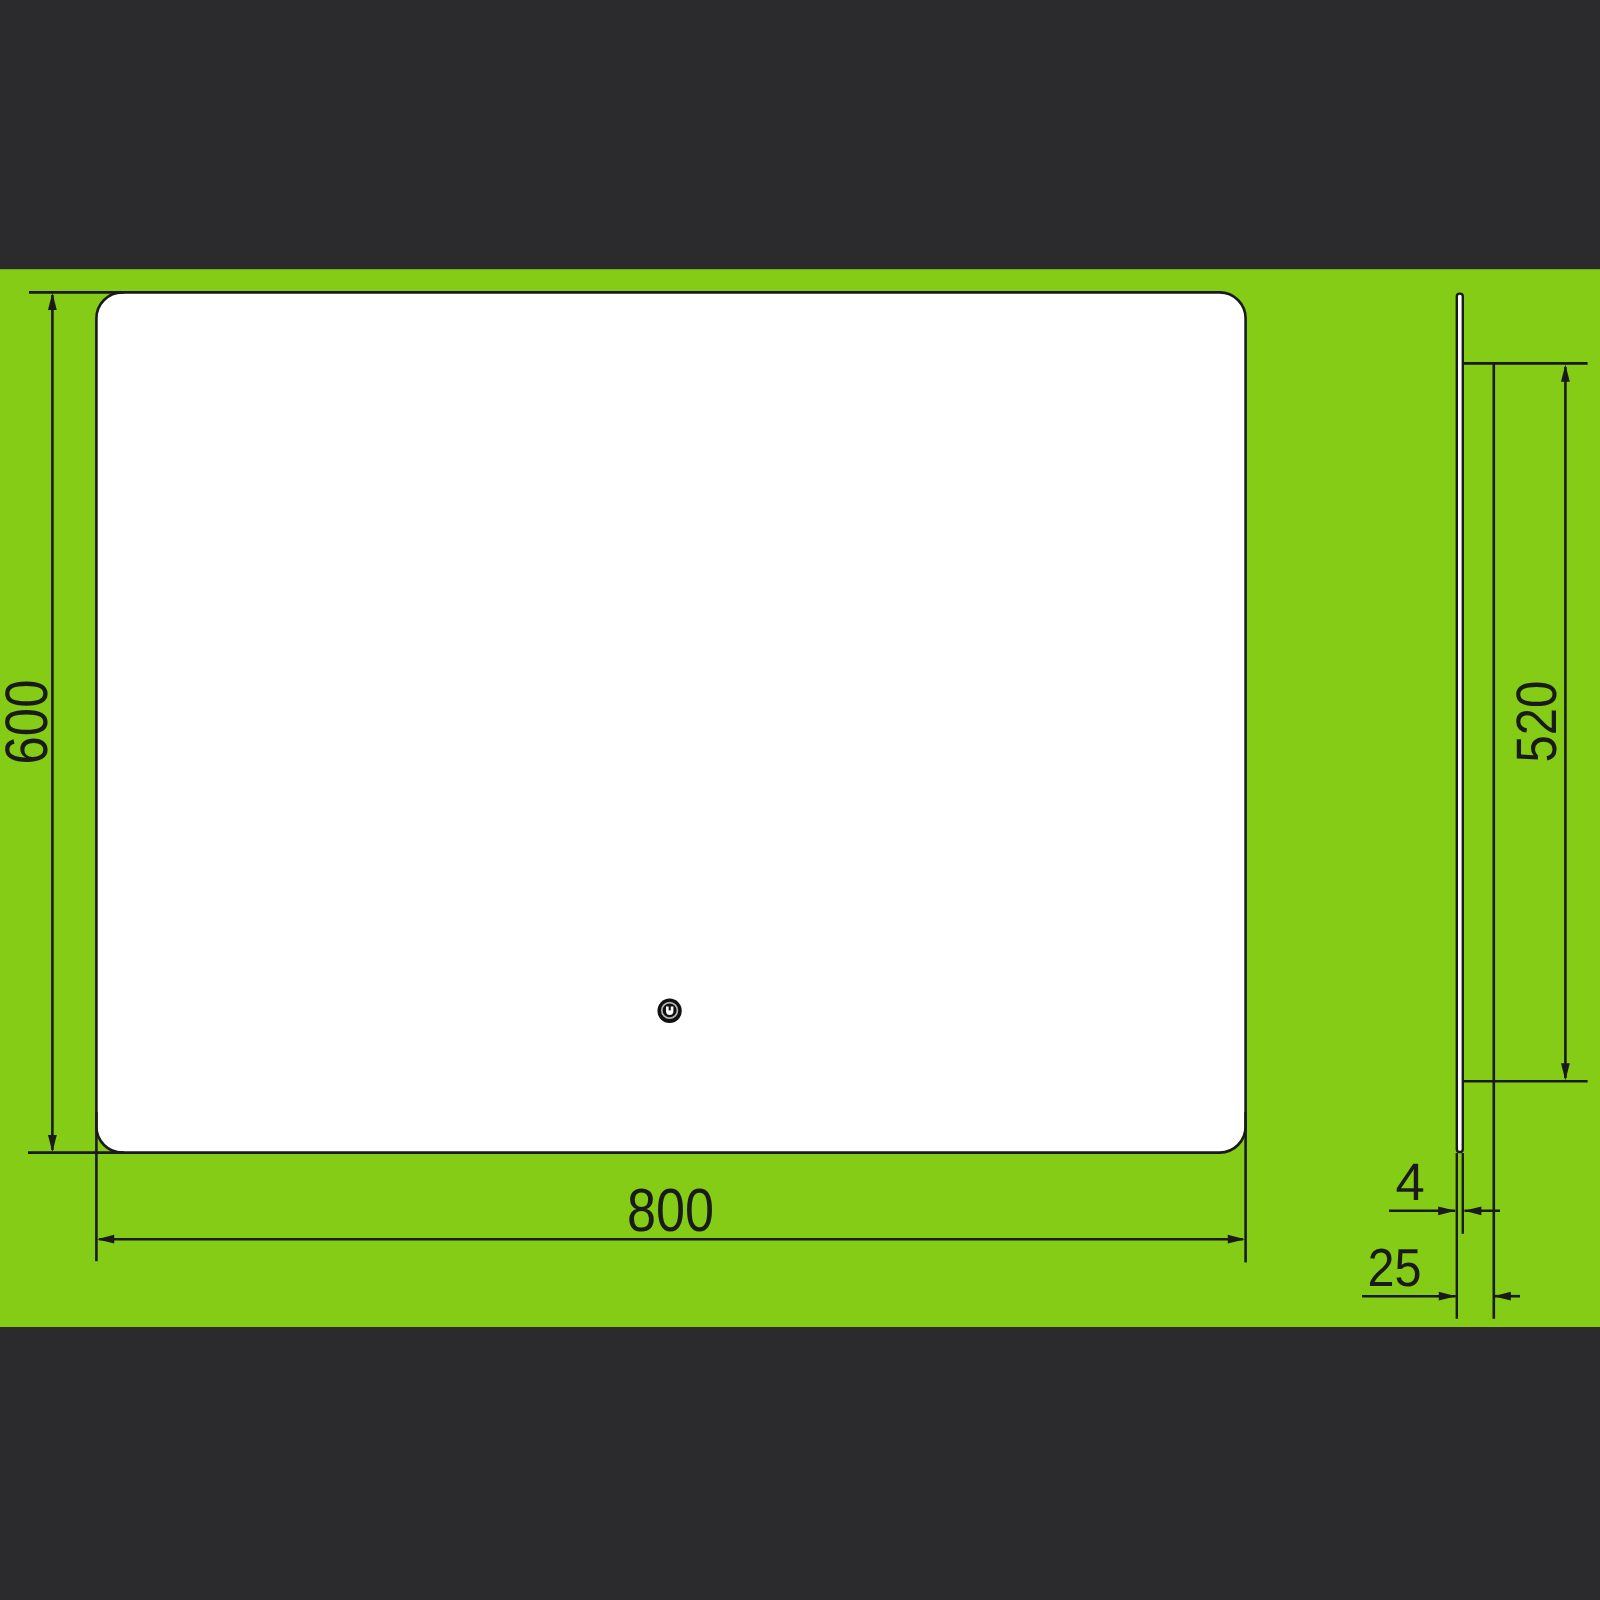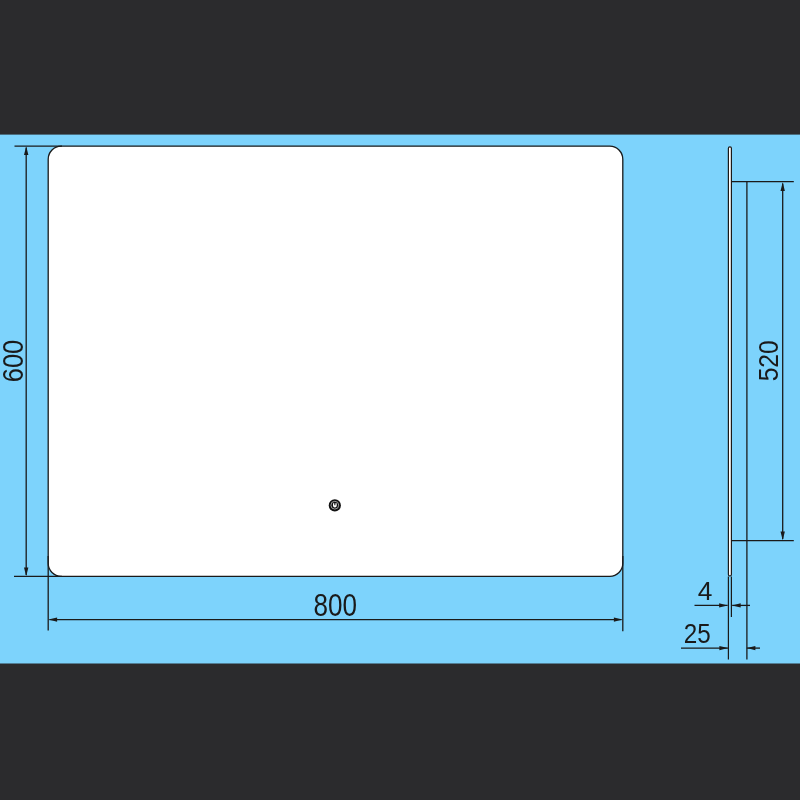--- a/index.html
+++ b/index.html
@@ -1,16 +1,16 @@
 <!DOCTYPE html>
 <html><head>
 <meta charset="utf-8">
 <style>
   html,body{margin:0;padding:0;background:#ffffff;}
-  #page{position:relative;width:800px;height:800px;overflow:hidden;background:#7dd3fc;}
+  #page{position:relative;width:800px;height:800px;overflow:hidden;background:#84cc16;}
   svg{display:block;}
   text{font-family:"Liberation Sans",sans-serif;fill:#1a1a1a;}
 </style>
 </head>
 <body>
 <div id="page">
 <svg width="800" height="800" viewBox="0 0 800 800">
 
   <rect x="0" y="0" width="800" height="134.6" fill="#2b2b2d"></rect>
 

